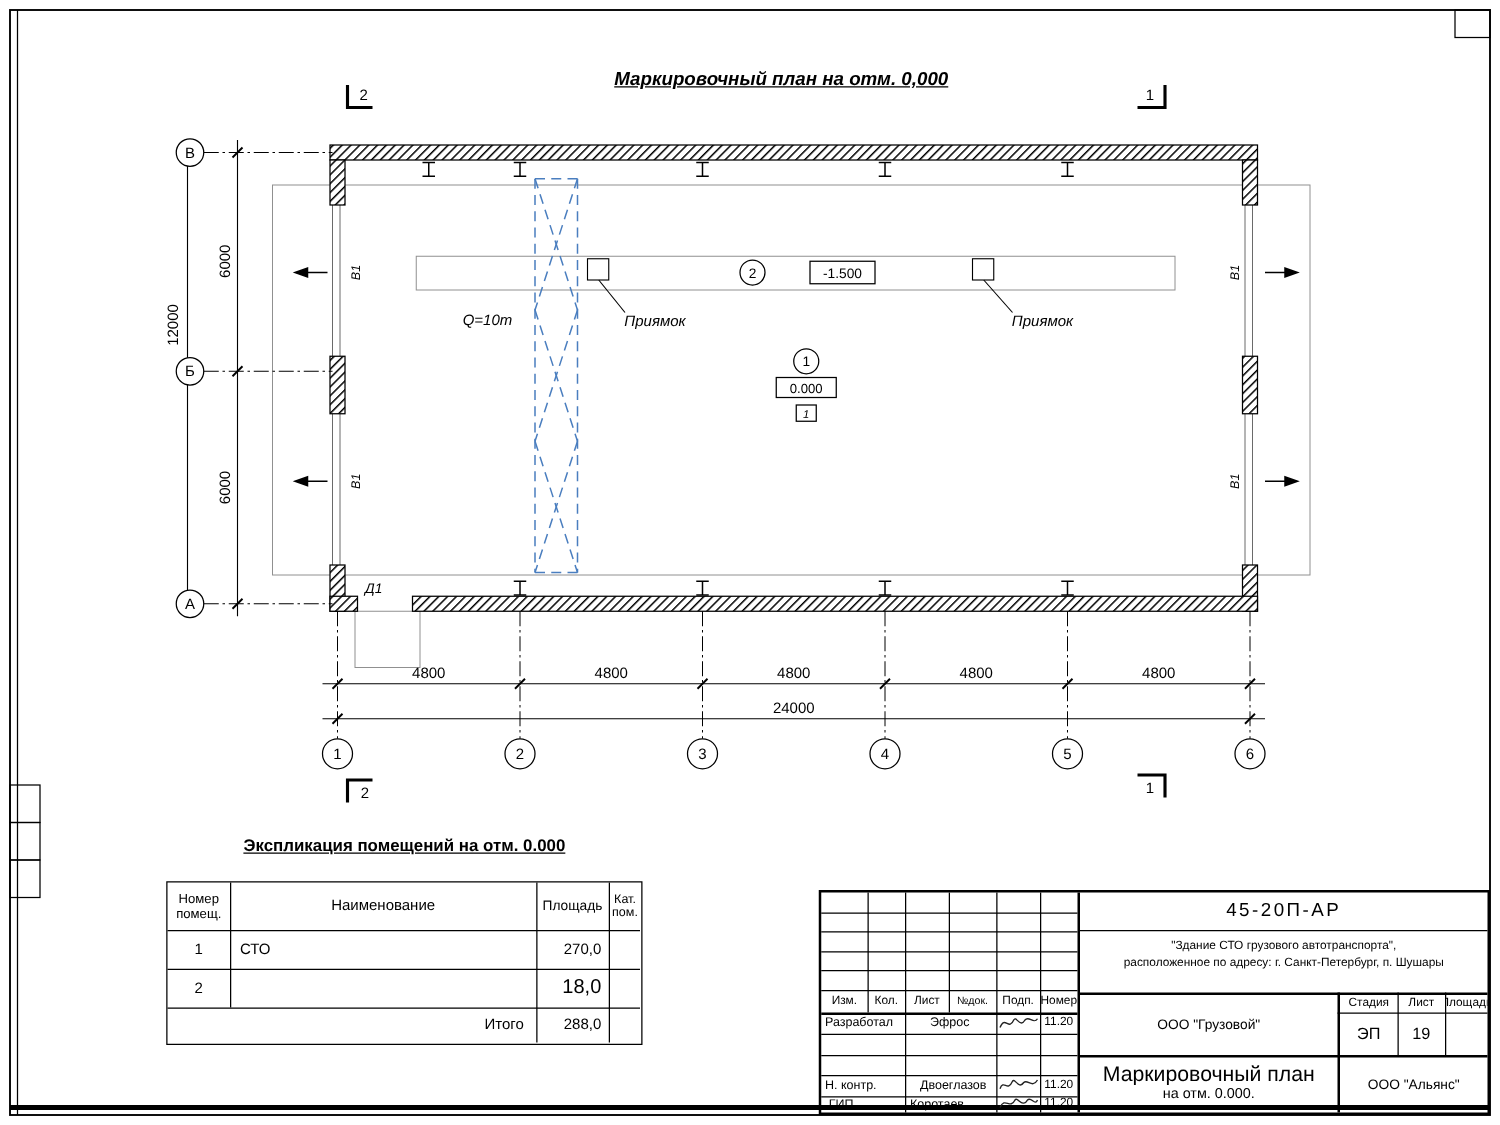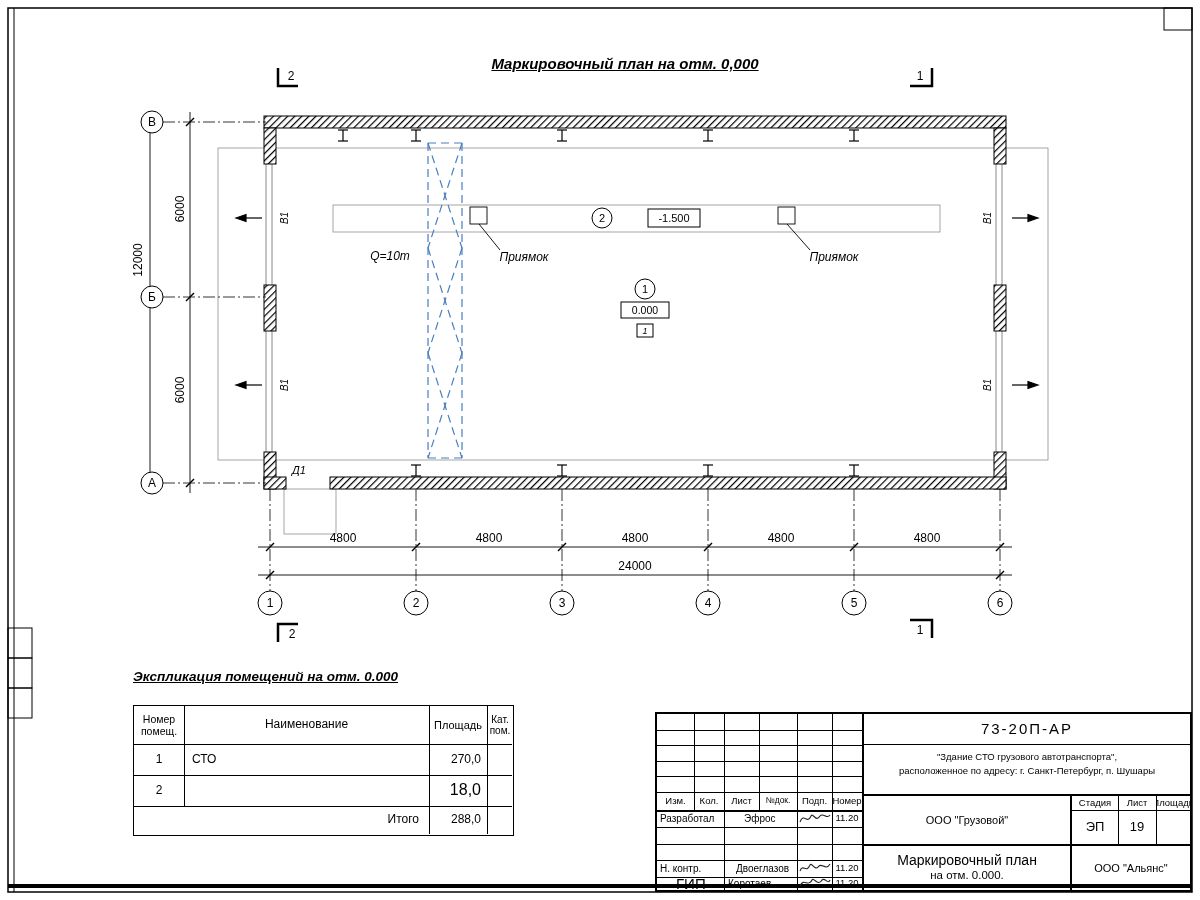--- a/index.html
+++ b/index.html
@@ -224,21 +224,21 @@
       <text x="920" y="80">1</text>
       <text x="292" y="638">2</text>
       <text x="920" y="634">1</text>
     </g>
   </svg>
 
   <div class="abs" style="left:380px;top:55px;width:490px;text-align:center;font-style:italic;font-weight:bold;font-size:15px;">
     <span class="u">Маркировочный план на отм. 0,000</span>
   </div>
 
-  <div class="abs" style="left:133px;top:669px;width:381px;text-align:left;font-style:italic;font-weight:bold;font-size:13.5px;">
+  <div class="abs" style="left:133px;top:669px;width:381px;text-align:center;font-weight:bold;font-size:13.5px;">
     <span class="u">Экспликация помещений на отм. 0.000</span>
   </div>
 
   <div class="abs" style="left:133px;top:705px;width:381px;height:131px;border:1.5px solid #000">
     <div class="vl" style="left:50px;top:0;width:1px;height:100px"></div>
     <div class="vl" style="left:295px;top:0;width:1px;height:128px"></div>
     <div class="vl" style="left:353px;top:0;width:1px;height:128px"></div>
     <div class="hl" style="left:0;top:38px;width:378px;height:1px"></div>
     <div class="hl" style="left:0;top:69px;width:378px;height:1px"></div>
     <div class="hl" style="left:0;top:100px;width:378px;height:1px"></div>
@@ -293,41 +293,41 @@
     <div class="cell" style="left:175px;top:78px;width:30px;height:18px;font-size:9.5px">Номер</div>
 
     <div class="cell left" style="left:0;top:96px;width:67px;height:17px;font-size:10px;padding-left:3px">Разработал</div>
     <div class="cell left" style="left:83px;top:96px;width:73px;height:17px;font-size:10px;padding-left:4px">Эфрос</div>
     <div class="cell" style="left:175px;top:96px;width:30px;height:17px;font-size:9.5px">11.20</div>
 
     <div class="cell left" style="left:0;top:146px;width:67px;height:17px;font-size:10px;padding-left:3px">Н. контр.</div>
     <div class="cell left" style="left:67px;top:146px;width:73px;height:17px;font-size:10px;padding-left:12px">Двоеглазов</div>
     <div class="cell" style="left:175px;top:146px;width:30px;height:17px;font-size:9.5px">11.20</div>
 
-    <div class="cell left" style="left:16px;top:163px;width:67px;height:14px;font-size:15px;padding-left:3px">ГИП</div>
+    <div class="cell left" style="left:3px;top:163px;width:67px;height:14px;font-size:10px;padding-left:3px">ГИП</div>
     <div class="cell left" style="left:67px;top:163px;width:73px;height:13px;font-size:10px;padding-left:4px">Коротаев</div>
     <div class="cell" style="left:175px;top:163px;width:30px;height:13px;font-size:9.5px">11.20</div>
 
     <svg class="abs" style="left:141px;top:96px" width="34" height="17" viewBox="0 0 34 17">
       <path d="M2,12 C6,2 9,15 13,6 C15,2 18,13 22,6 C25,2 29,10 32,5" stroke="#222" stroke-width="1.1" fill="none"></path>
     </svg>
     <svg class="abs" style="left:141px;top:146px" width="34" height="17" viewBox="0 0 34 17">
       <path d="M2,11 C5,3 8,14 12,5 C14,2 17,12 21,6 C24,3 28,11 32,4" stroke="#222" stroke-width="1.1" fill="none"></path>
     </svg>
     <svg class="abs" style="left:141px;top:161px" width="34" height="16" viewBox="0 0 34 16">
       <path d="M2,11 C6,2 10,13 14,5 C16,2 20,12 24,5 C27,2 30,10 32,5" stroke="#222" stroke-width="1.1" fill="none"></path>
     </svg>
 
-    <div class="cell" style="left:207px;top:0;width:326px;height:30px;font-size:15px;letter-spacing:2px">73-20П-АР</div>
+    <div class="cell" style="left:207px;top:0;width:326px;height:30px;font-size:15px;letter-spacing:2px">45-20П-АР</div>
     <div class="cell" style="left:207px;top:36px;width:326px;height:14px;font-size:9.5px">"Здание СТО грузового автотранспорта",</div>
     <div class="cell" style="left:207px;top:50px;width:326px;height:14px;font-size:9.5px">расположенное по адресу: г. Санкт-Петербург, п. Шушары</div>
     <div class="cell" style="left:207px;top:82px;width:206px;height:48px;font-size:11px">ООО "Грузовой"</div>
     <div class="cell" style="left:415px;top:82px;width:46px;height:14px;font-size:9.5px">Стадия</div>
     <div class="cell" style="left:461px;top:82px;width:38px;height:14px;font-size:9.5px">Лист</div>
     <div class="cell" style="left:499px;top:82px;width:34px;height:14px;font-size:9.5px">Площадь</div>
     <div class="cell" style="left:415px;top:97px;width:46px;height:32px;font-size:13px">ЭП</div>
     <div class="cell" style="left:461px;top:97px;width:38px;height:32px;font-size:13px">19</div>
-    <div class="cell" style="left:207px;top:138px;width:206px;height:16px;font-size:14px">Маркировочный план</div>
+    <div class="cell" style="left:207px;top:138px;width:206px;height:16px;font-size:17px">Маркировочный план</div>
     <div class="cell" style="left:207px;top:154px;width:206px;height:16px;font-size:11.5px">на отм. 0.000.</div>
     <div class="cell" style="left:415px;top:132px;width:118px;height:44px;font-size:11px">ООО "Альянс"</div>
   </div>
 
 </div>
 
 </body></html>

